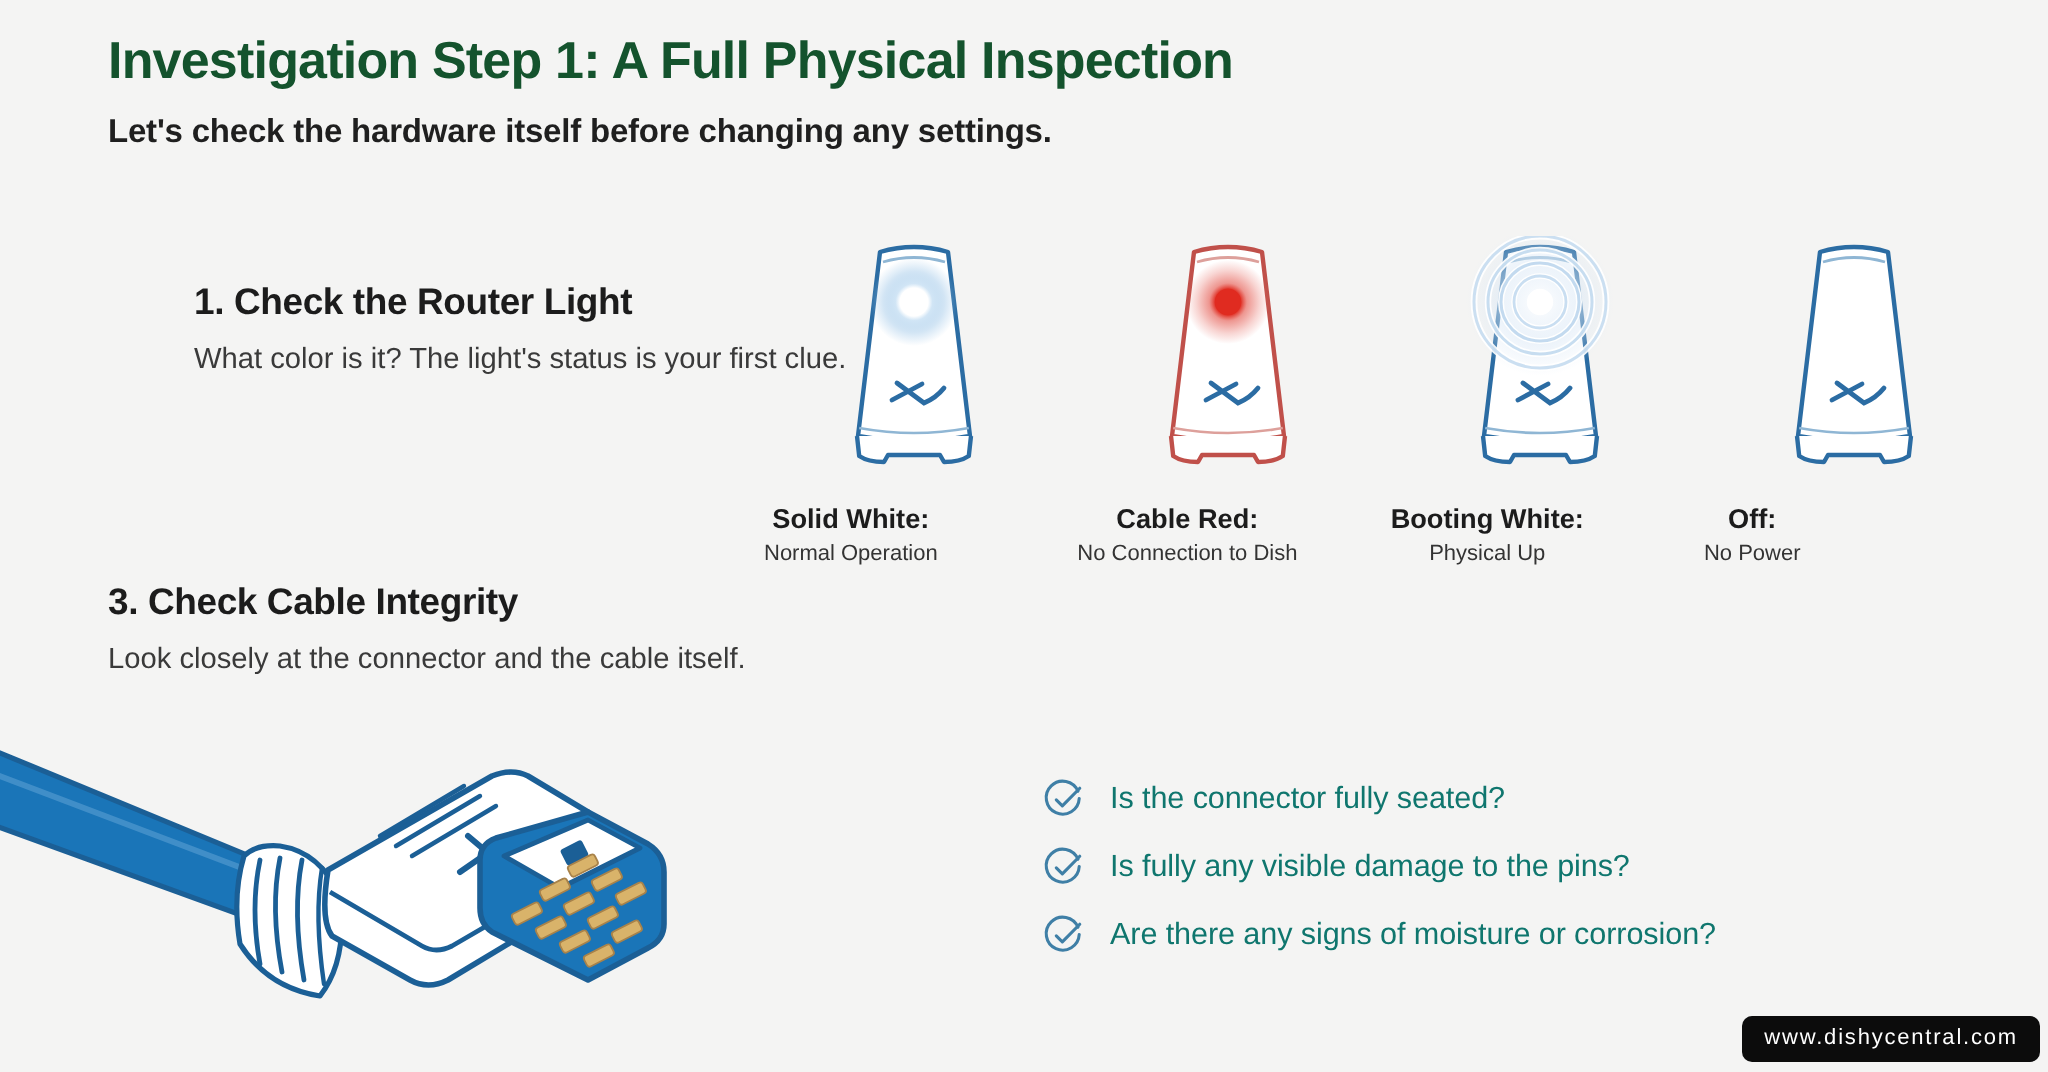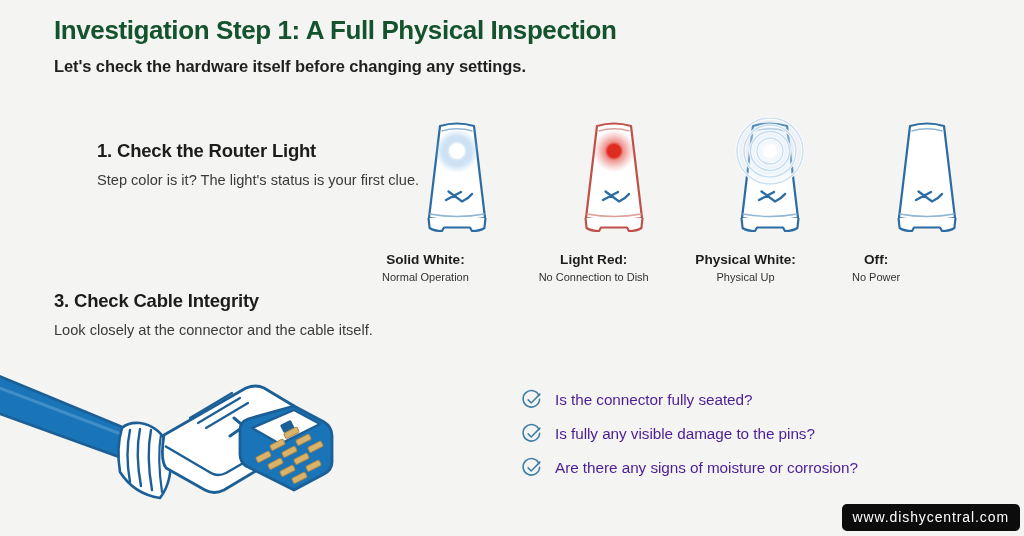--- a/index.html
+++ b/index.html
@@ -100,21 +100,21 @@
   }
   .check-row {
     display: flex;
     align-items: center;
     height: 34px;
   }
   .check-icon { width: 22px; height: 22px; flex: 0 0 22px; margin-right: 12px; }
   .check-icon svg { display: block; }
   .check-text {
     font-size: 15.3px;
-    color: #4c1d95;
+    color: #0f766e;
     letter-spacing: -0.05px;
     text-align: center;
   }
 
   
   #cable-art {
     position: absolute;
     left: -6px;
     top: 330px;
     width: 400px;
@@ -122,40 +122,40 @@
   }
   #cable-art svg { display: block; }
 
   
   #watermark {
     position: absolute;
     right: 4px;
     bottom: 5px;
     background: #0c0c0c;
     color: #ffffff;
-    font-size: 14px;
+    font-size: 11px;
     letter-spacing: 0.9px;
     padding: 5px 11px 6px 11px;
     border-radius: 5px;
     white-space: nowrap;
   }
 </style>
 </head>
 <body>
 
 <div id="stage">
 
   <div id="header-block">
     <div id="page-title">Investigation Step 1: A Full Physical Inspection</div>
     <div id="page-subtitle">Let's check the hardware itself before changing any settings.</div>
   </div>
 
   <div id="section-1">
     <div class="section-head">1. Check the Router Light</div>
-    <div class="section-body">Step color is it? The light's status is your first clue.</div>
+    <div class="section-body">What color is it? The light's status is your first clue.</div>
   </div>
 
   <div id="section-2">
     <div class="section-head">3. Check Cable Integrity</div>
     <div class="section-body">Look closely at the connector and the cable itself.</div>
   </div>
 
   <div id="router-row">
 
     <div class="router-card">
@@ -200,21 +200,21 @@
           <path d="M58 8 Q75 3 92 8 L103 100 Q75 105 47 100 Z" fill="#ffffff" stroke="#c0504a" stroke-width="2.2" stroke-linejoin="round"></path>
           <path d="M59.5 13 Q75 8.5 90.5 13" fill="none" stroke="#dda09b" stroke-width="1.4"></path>
           <path d="M47.6 96 Q75 101 102.4 96" fill="none" stroke="#dda09b" stroke-width="1.3"></path>
           <path d="M46.5 100 L47.6 110 Q52 113 60 113 L62 109.5 L88 109.5 L90 113 Q98 113 102.4 110 L103.5 100" fill="#ffffff" stroke="#c0504a" stroke-width="2.2" stroke-linejoin="round"></path>
           <circle cx="75" cy="33" r="21" fill="url(#glowR)"></circle>
           <circle cx="75" cy="33" r="6.6" fill="#e02b20"></circle>
           <path d="M64 82 L79 74 M66.5 73.5 L80 83.5 Q86 81 90 76" fill="none" stroke="#2b6ca3" stroke-width="2.4" stroke-linecap="round"></path>
         </svg>
       </div>
       <div class="router-caption">
-        <div class="caption-state">Light Red:</div>
+        <div class="caption-state">Cable Red:</div>
         <div class="caption-meaning">No Connection to Dish</div>
       </div>
     </div>
 
     <div class="router-card">
       <div class="router-art">
         <svg viewBox="0 0 150 122" xmlns="http://www.w3.org/2000/svg">
           <defs>
             <radialGradient id="glowP" cx="50%" cy="50%" r="50%">
               <stop offset="0%" stop-color="#ffffff" stop-opacity="0.95"></stop>
@@ -233,21 +233,21 @@
           <circle cx="75" cy="33" r="26" fill="none" stroke="#b9d4ec" stroke-width="1.5" opacity="0.8"></circle>
           <circle cx="75" cy="33" r="19.5" fill="none" stroke="#ffffff" stroke-width="3" opacity="0.95"></circle>
           <circle cx="75" cy="33" r="19.5" fill="none" stroke="#b9d4ec" stroke-width="1.5" opacity="0.85"></circle>
           <circle cx="75" cy="33" r="13" fill="none" stroke="#ffffff" stroke-width="2.8" opacity="0.97"></circle>
           <circle cx="75" cy="33" r="13" fill="none" stroke="#c3daf0" stroke-width="1.4" opacity="0.9"></circle>
           <circle cx="75" cy="33" r="6.6" fill="#ffffff"></circle>
           <path d="M64 82 L79 74 M66.5 73.5 L80 83.5 Q86 81 90 76" fill="none" stroke="#2b6ca3" stroke-width="2.4" stroke-linecap="round"></path>
         </svg>
       </div>
       <div class="router-caption">
-        <div class="caption-state">Physical White:</div>
+        <div class="caption-state">Booting White:</div>
         <div class="caption-meaning">Physical Up</div>
       </div>
     </div>
 
     <div class="router-card">
       <div class="router-art">
         <svg viewBox="0 0 150 122" xmlns="http://www.w3.org/2000/svg">
           <path d="M58 8 Q75 3 92 8 L103 100 Q75 105 47 100 Z" fill="#ffffff" stroke="#2b6ca3" stroke-width="2.2" stroke-linejoin="round"></path>
           <path d="M59.5 13 Q75 8.5 90.5 13" fill="none" stroke="#8fb6d4" stroke-width="1.4"></path>
           <path d="M47.6 96 Q75 101 102.4 96" fill="none" stroke="#8fb6d4" stroke-width="1.3"></path>

